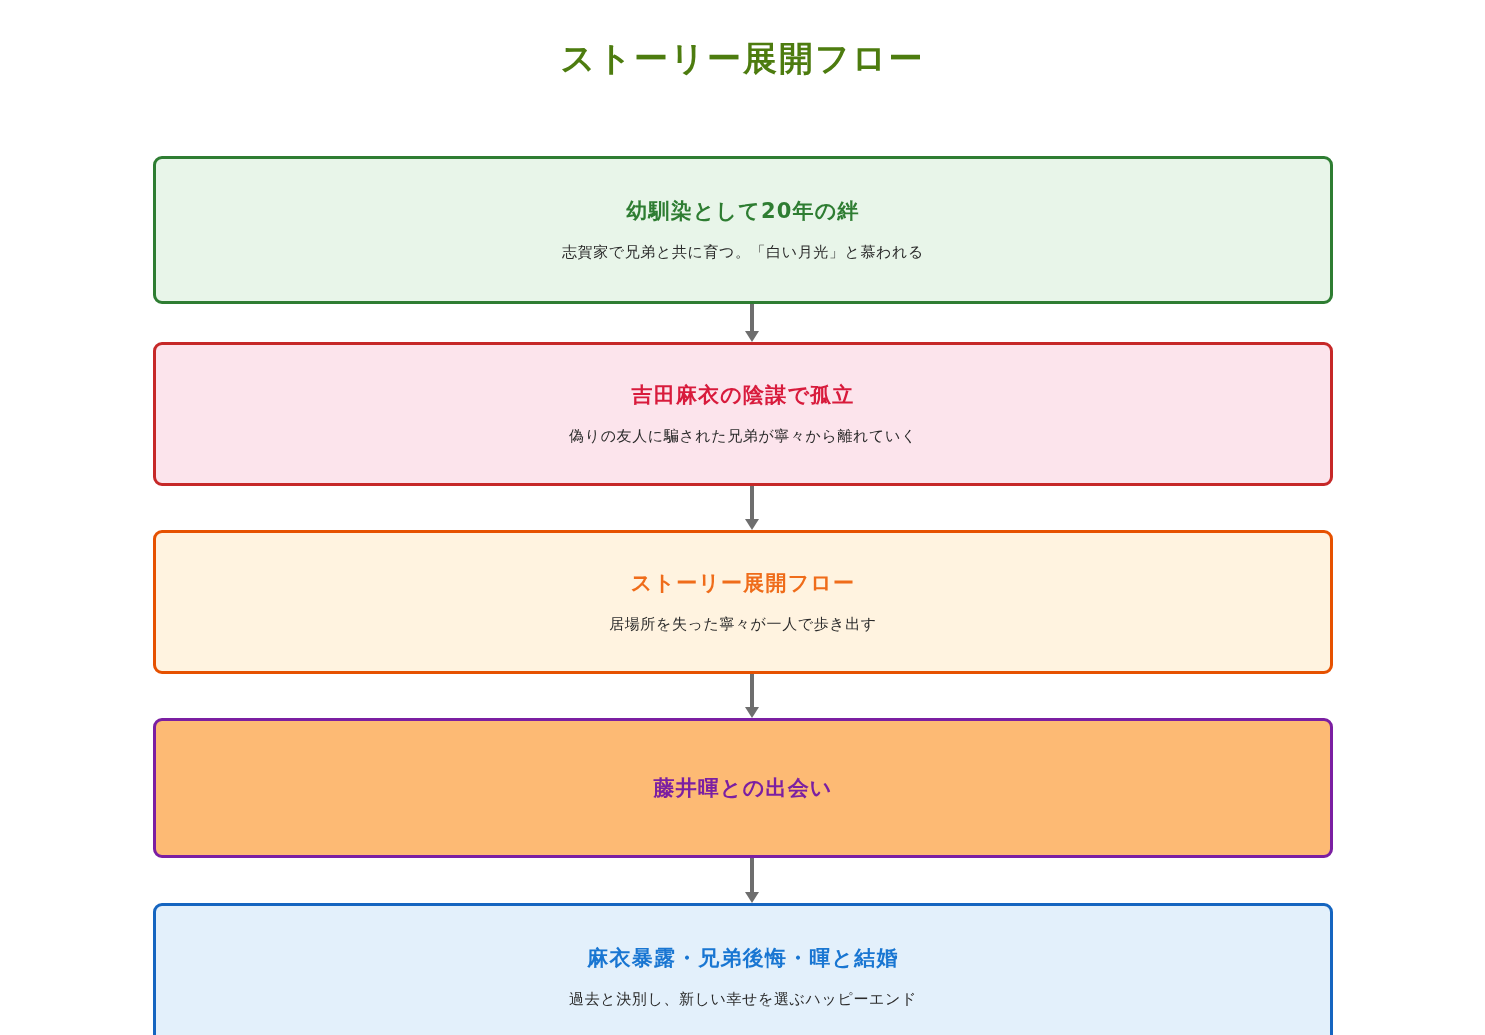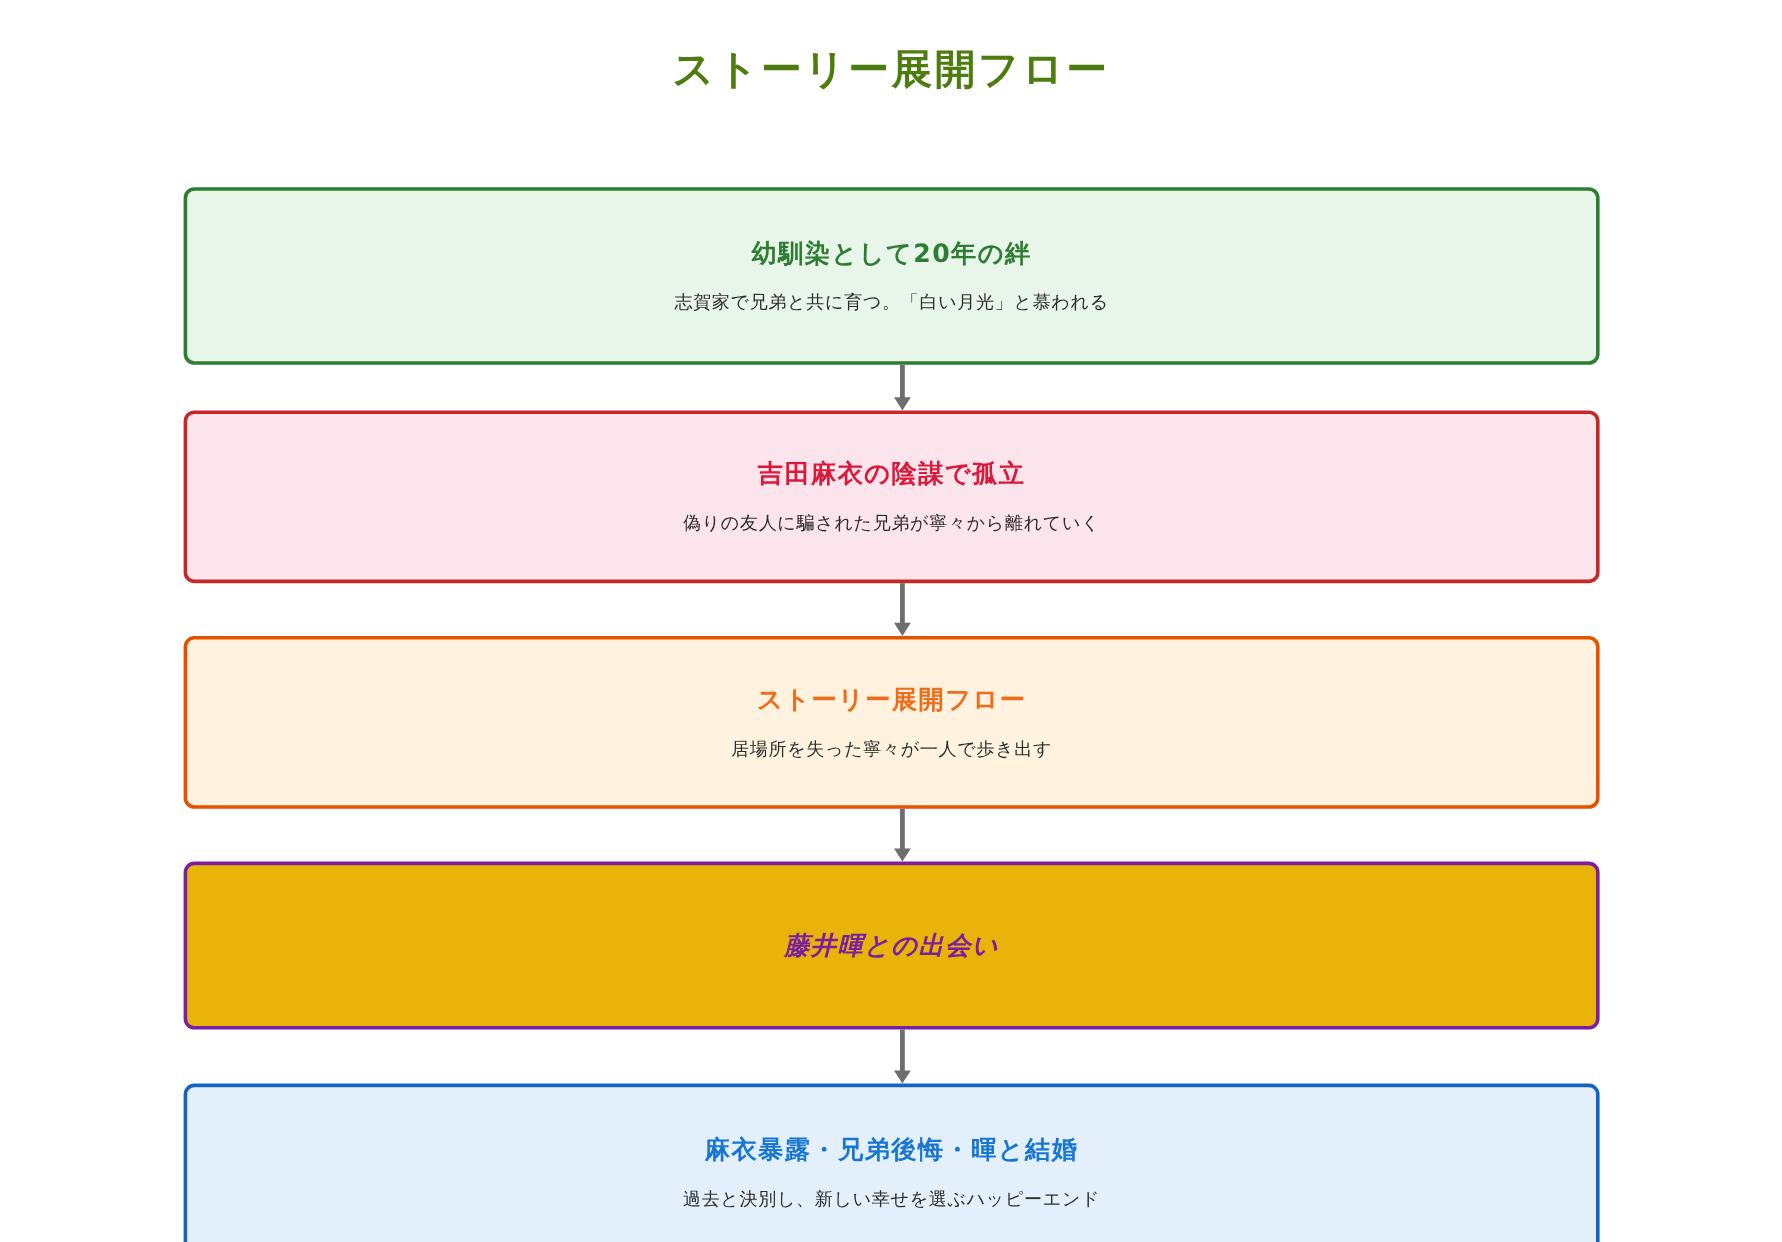--- a/index.html
+++ b/index.html
@@ -145,21 +145,21 @@
     <div class="node node-3" style="border-color: rgb(230, 81, 0); background: rgb(255, 243, 224);">
       <div class="node-title" style="color: rgb(239, 108, 26);">ストーリー展開フロー</div>
       <div class="node-desc">居場所を失った寧々が一人で歩き出す</div>
     </div>
 
     <div class="arrow arrow-3">
       <div class="shaft" style="background: rgb(110, 110, 110);"></div>
       <div class="head" style="border-top-color: rgb(110, 110, 110);"></div>
     </div>
 
-    <div class="node node-4" style="border-color: rgb(123, 31, 162); background: #eab308; font-style: italic;">
+    <div class="node node-4" style="border-color: rgb(123, 31, 162); background: #fdba74;">
       <div class="node-title" style="color: rgb(123, 31, 162);">藤井暉との出会い</div>
     </div>
 
     <div class="arrow arrow-4">
       <div class="shaft" style="background: rgb(110, 110, 110);"></div>
       <div class="head" style="border-top-color: rgb(110, 110, 110);"></div>
     </div>
 
     <div class="node node-5" style="border-color: rgb(21, 101, 192); background: rgb(227, 240, 251);">
       <div class="node-title" style="color: rgb(25, 118, 210);">麻衣暴露・兄弟後悔・暉と結婚</div>

